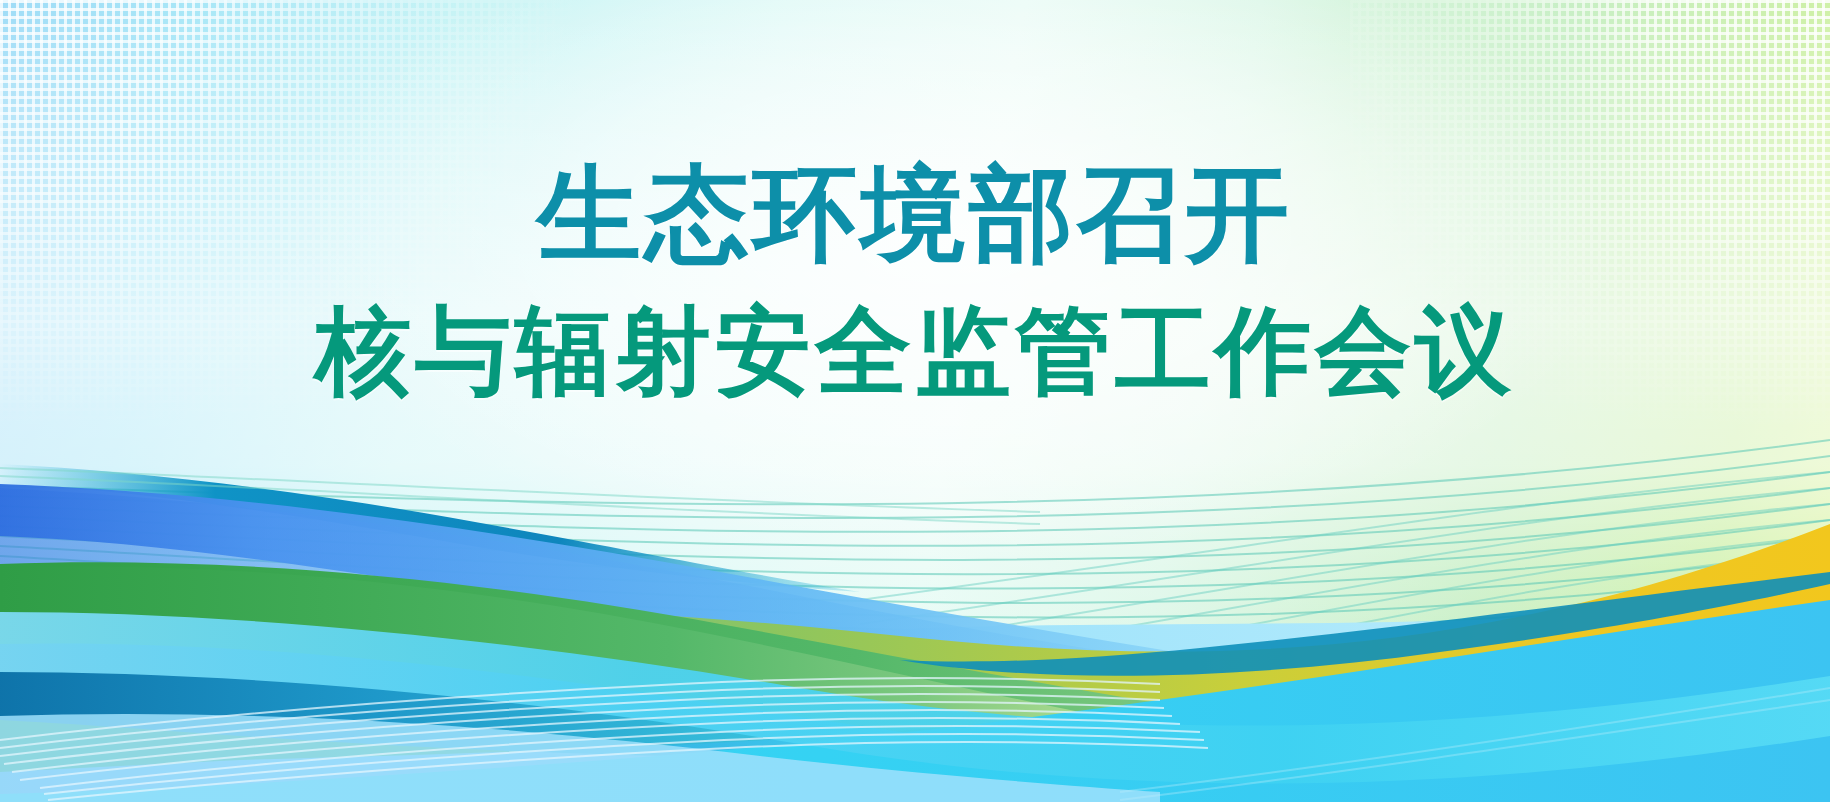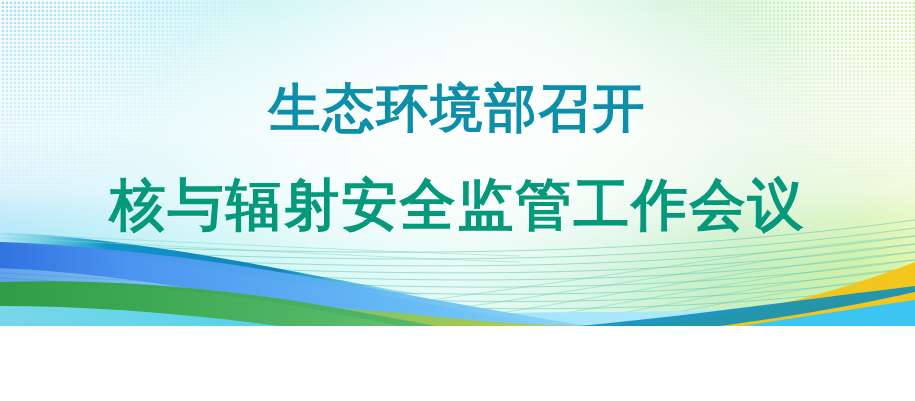--- a/index.html
+++ b/index.html
@@ -1,21 +1,21 @@
 <!DOCTYPE html>
 <html><head>
 <meta charset="utf-8">
 <title>Banner</title>
 <style>
   html,body{margin:0;padding:0;background:#fff;}
   body{font-family:"Liberation Serif",serif;}
 
   #banner{
     position:relative;
-    width:915px;height:326px;
+    width:915px;height:401px;
     overflow:hidden;
     background:#fef9c3;
   }
 
   
   .bg-base{
     position:absolute;inset:0;
     background:linear-gradient(100deg,
        #9fdcf7 0%,
        #a8e7f7 10%,
@@ -102,23 +102,23 @@
     letter-spacing:2px;
     white-space:nowrap;
     line-height:1;
   }
   .line1{
     font-size:52px;
     color:#0d8fa9;
     text-shadow:0 1px 0 rgba(255,255,255,.55);
   }
   .line2{
-    font-size:56px;
+    font-size:48px;
     color:#05997c;
-    margin-top:42px;
+    margin-top:18px;
     text-shadow:0 1px 0 rgba(255,255,255,.55);
   }
 </style>
 </head>
 <body>
 
 <div id="banner">
 
   <div class="bg-base"></div>
   <div class="bg-wash"></div>

